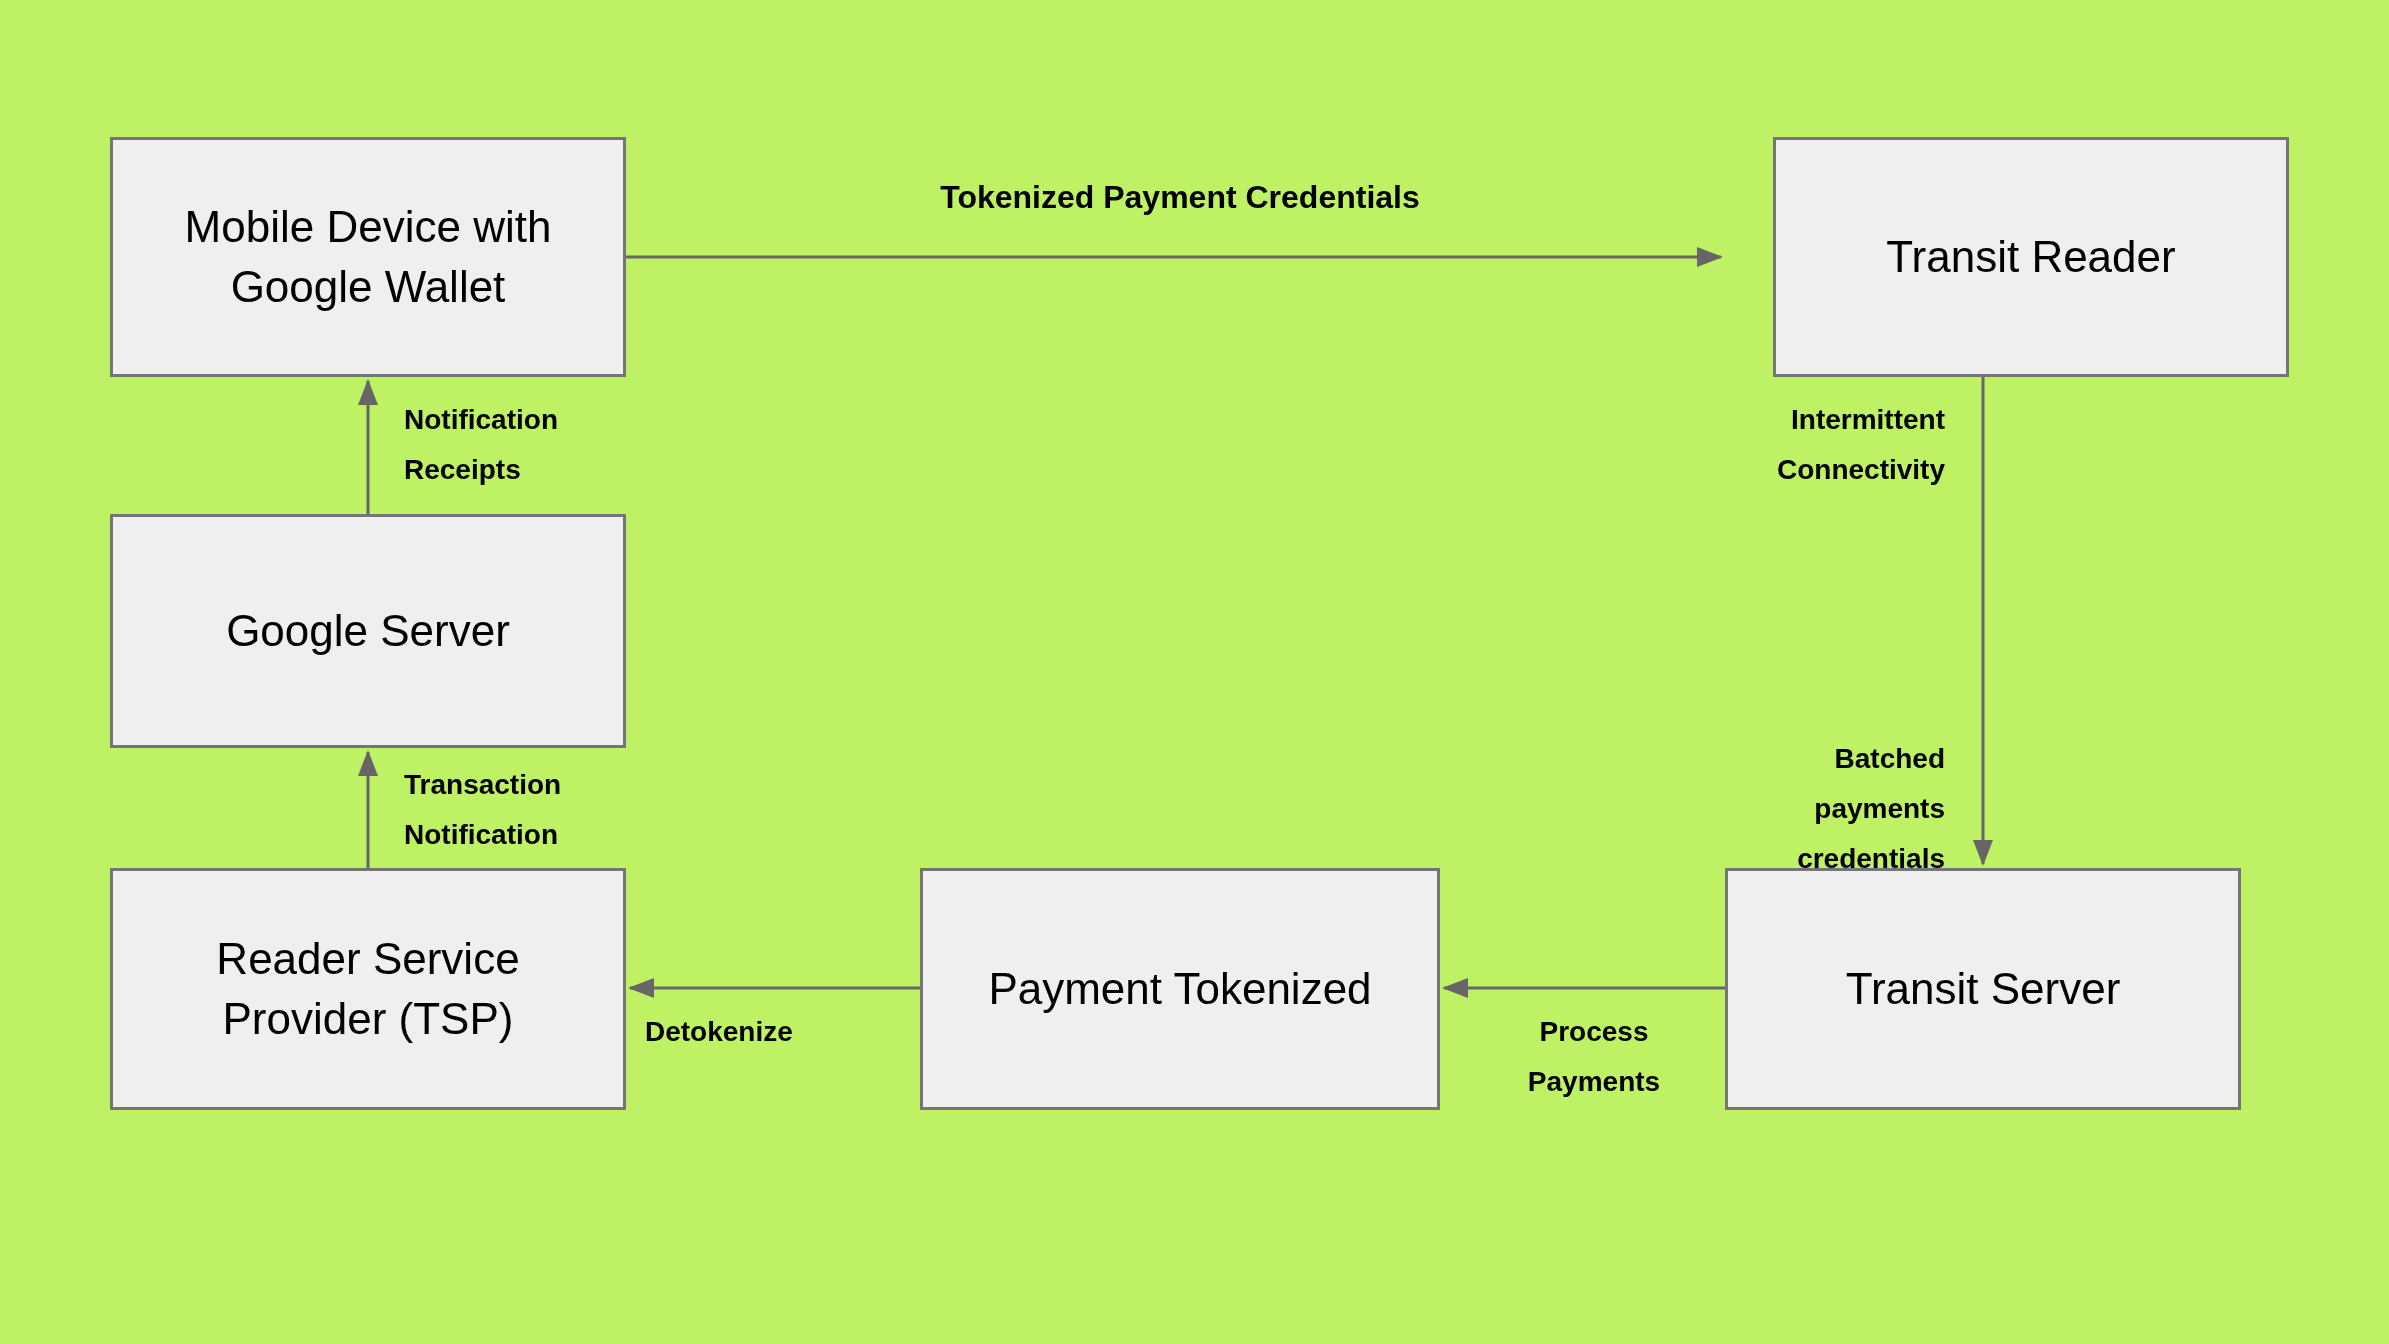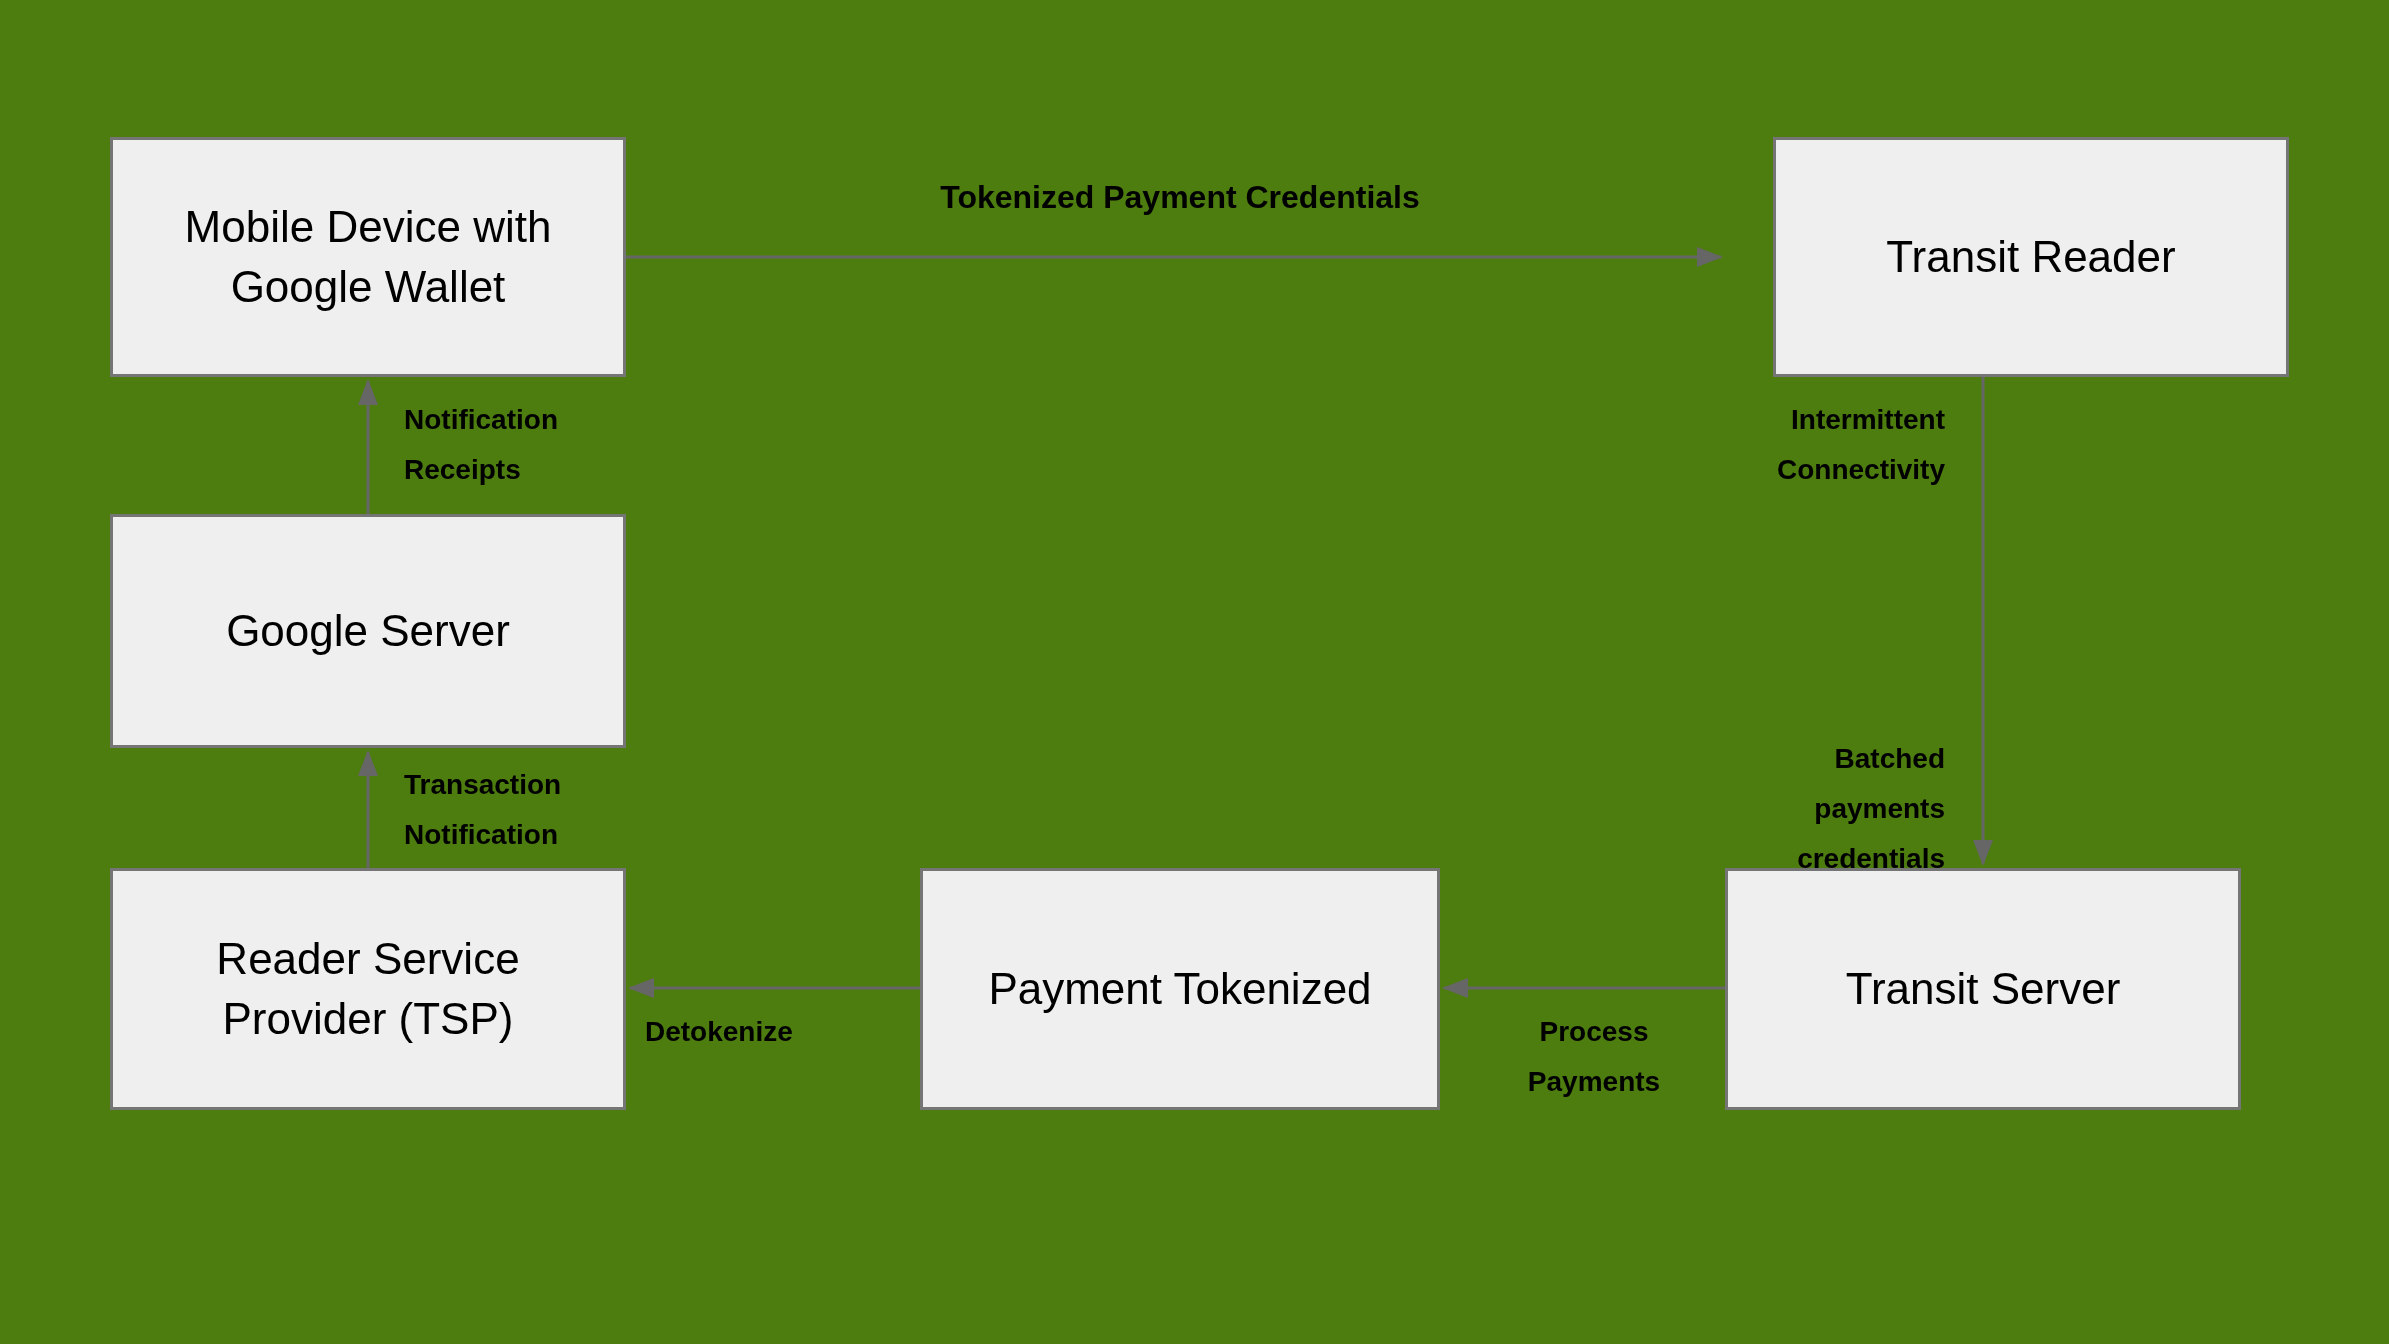--- a/index.html
+++ b/index.html
@@ -4,21 +4,21 @@
 <style>
   html, body {
     margin: 0;
     padding: 0;
     background: #ffffff;
   }
   .canvas {
     position: relative;
     width: 2389px;
     height: 1344px;
-    background: #4d7c0f;
+    background: #bef264;
     overflow: hidden;
     font-family: "Liberation Sans", "DejaVu Sans", sans-serif;
   }
   .edge-layer {
     position: absolute;
     left: 0; top: 0;
     width: 2389px;
     height: 1344px;
     pointer-events: none;
   }

